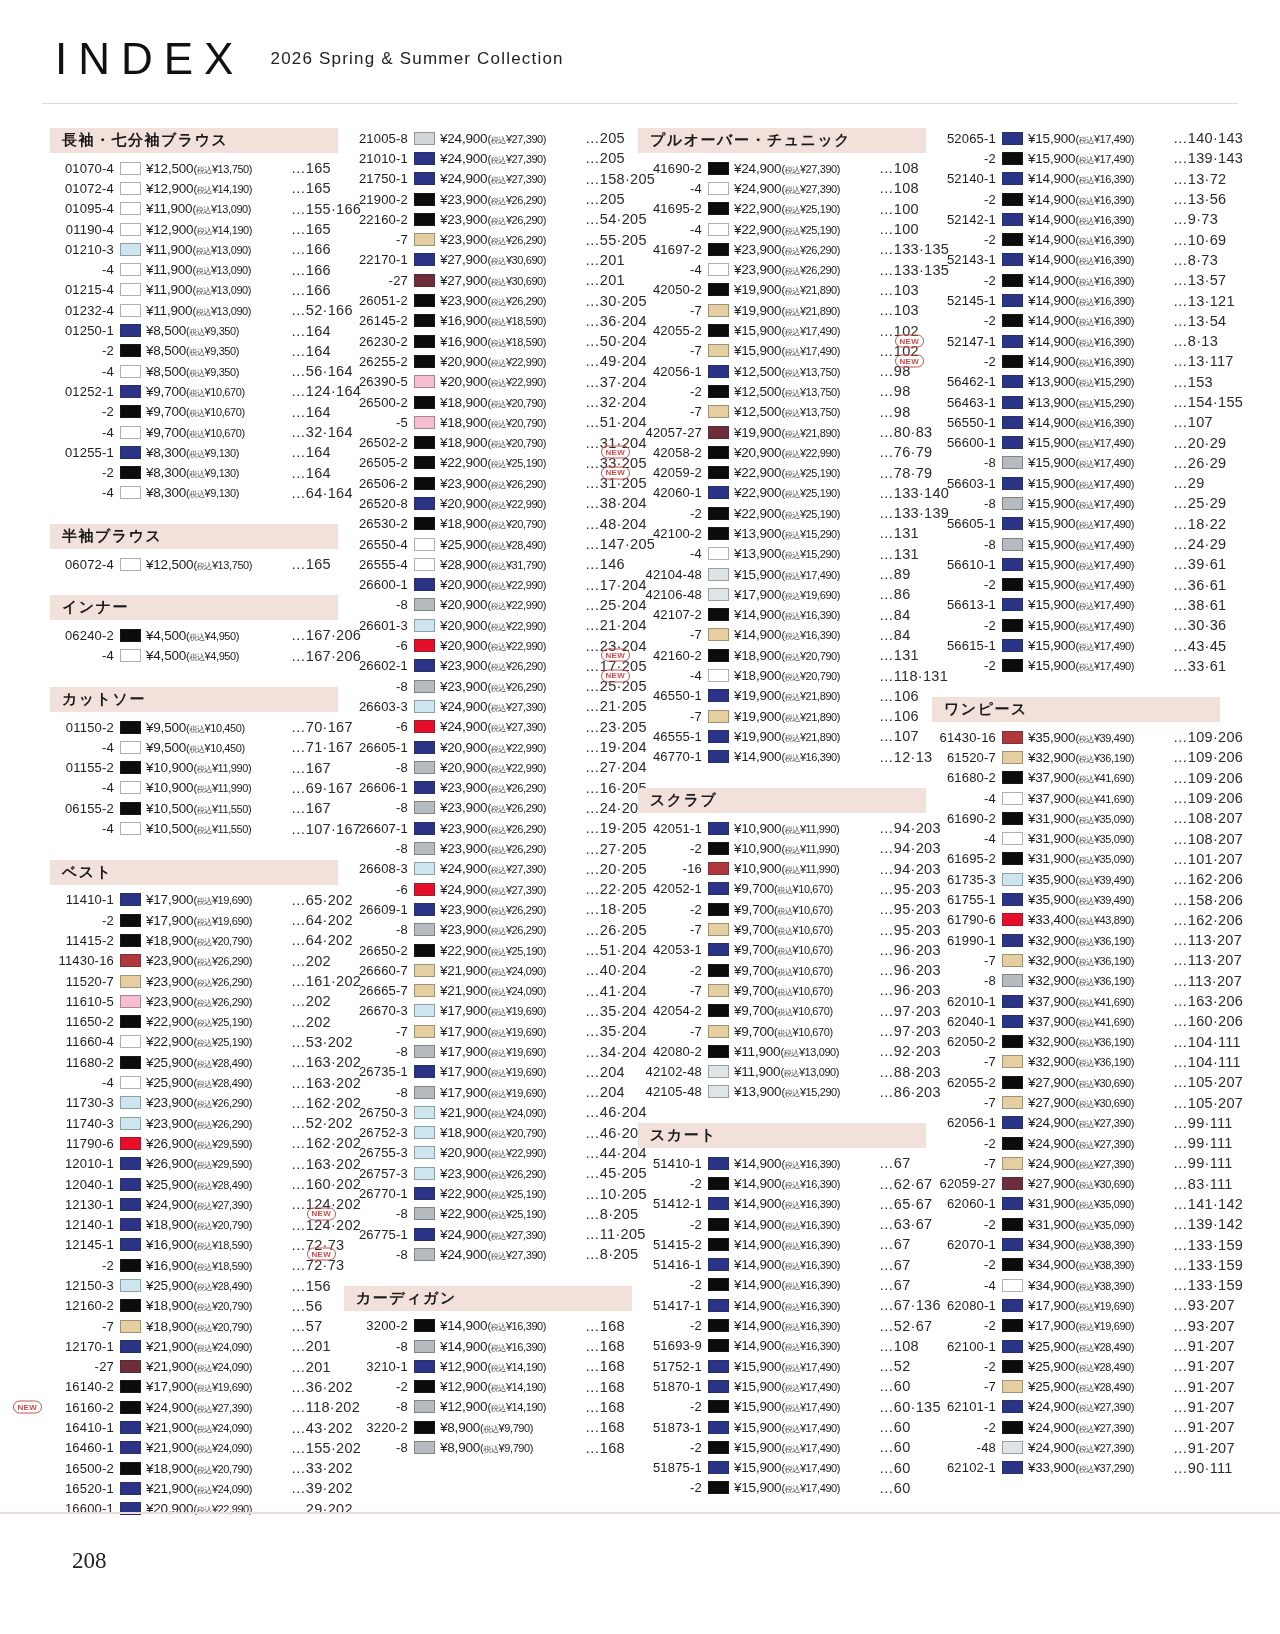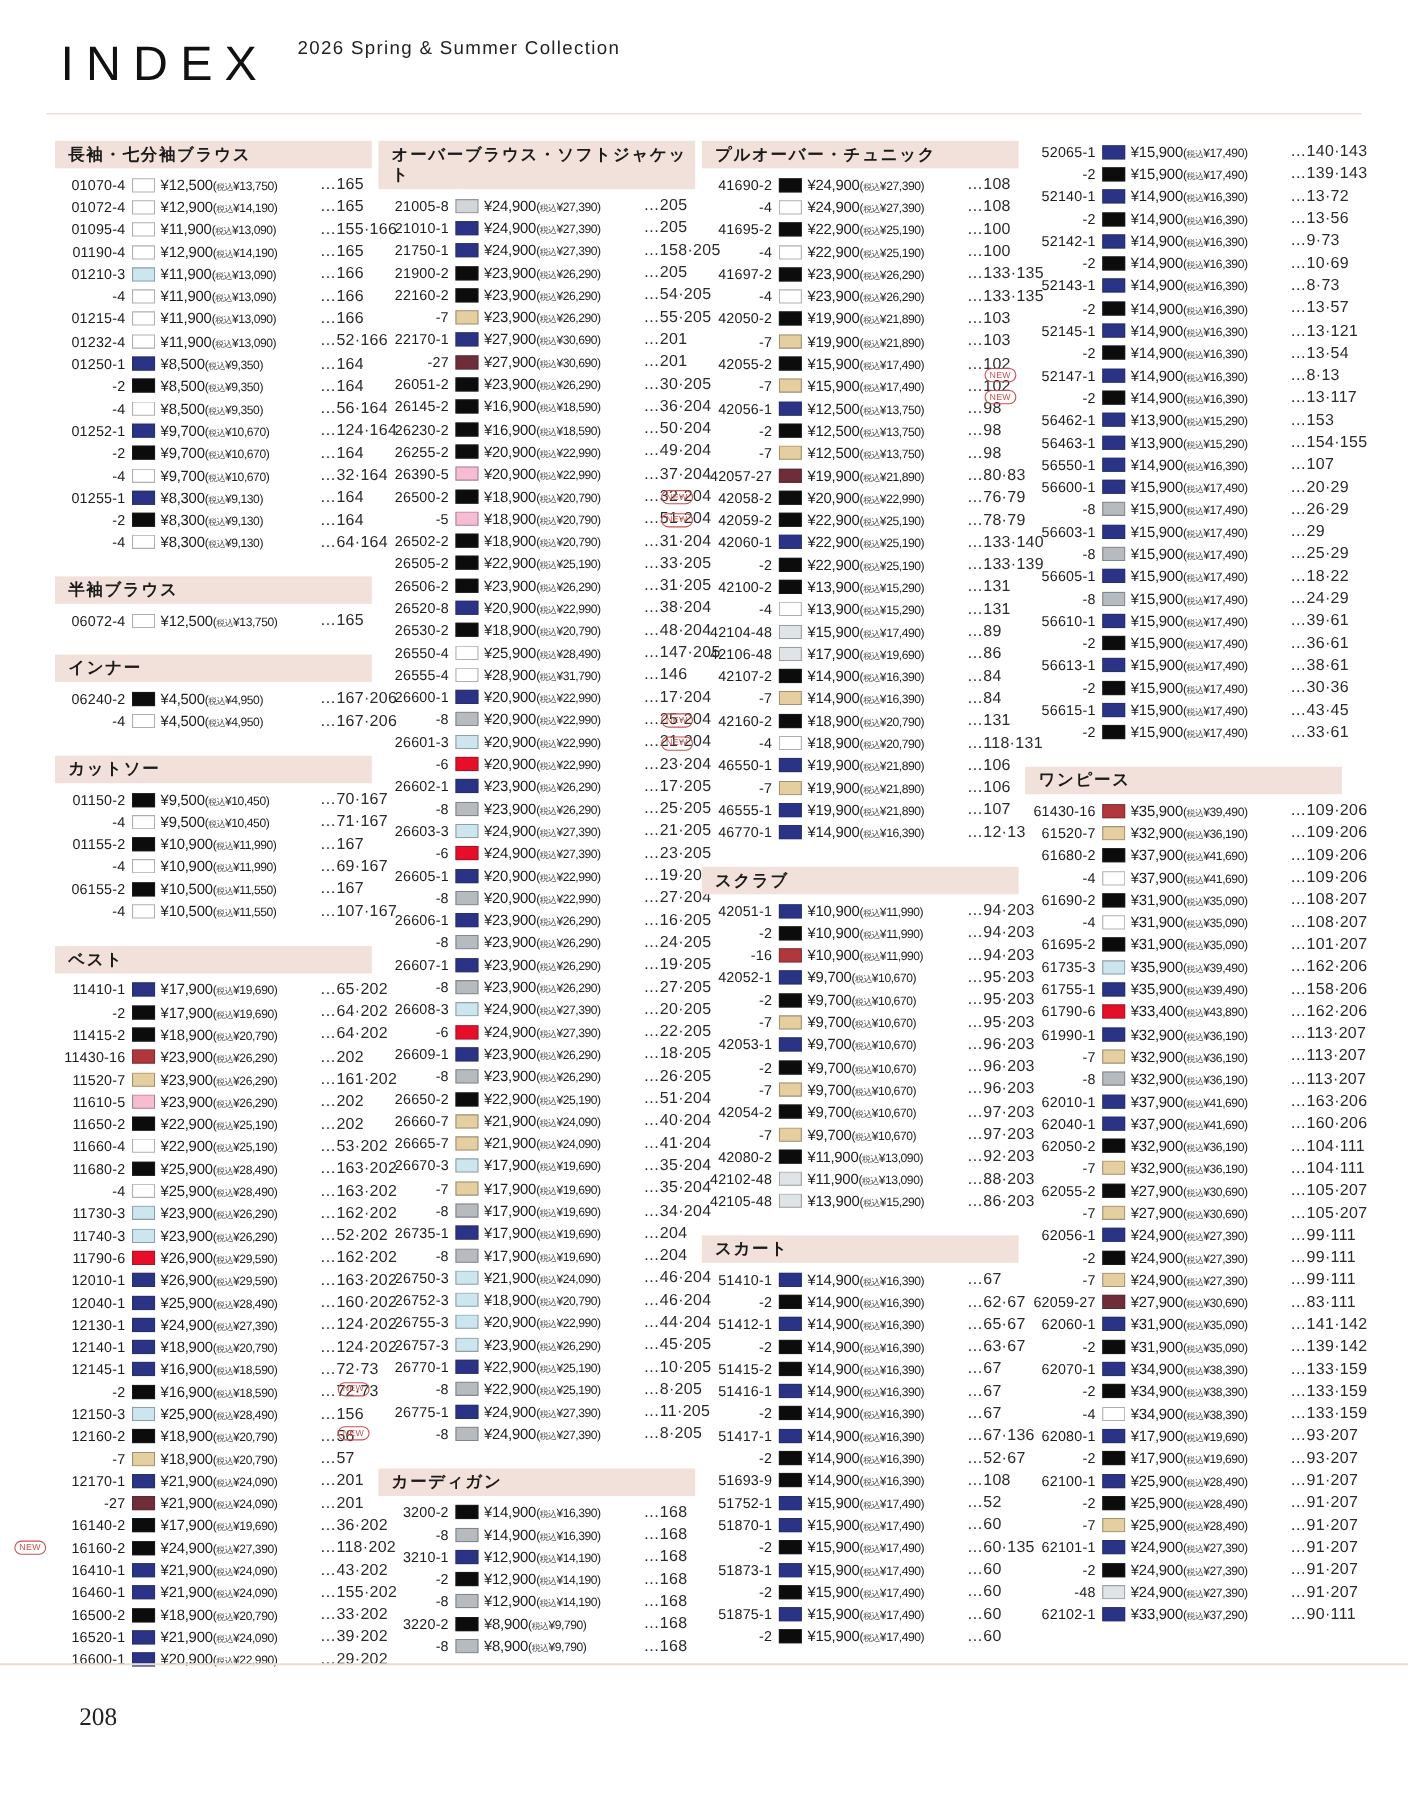--- a/index.html
+++ b/index.html
@@ -1,39 +1,39 @@
 <!DOCTYPE html>
 <html><head>
 <meta charset="utf-8">
 <style>
   * { margin:0; padding:0; box-sizing:border-box; }
   body { background:#ffffff; font-family:"Liberation Sans","DejaVu Sans",sans-serif; color:#1c1c1c; }
   .page { position:relative; width:1280px; height:1634px; background:#ffffff; overflow:hidden; }
 
-  .hdr { position:absolute; top:34px; left:55px; display:flex; align-items:flex-start; }
+  .hdr { position:absolute; top:34px; left:55px; display:flex; align-items:center; }
   .hdr h1 { font-size:44px; font-weight:300; letter-spacing:11px; color:#111; }
   .hdr .sub { font-size:17px; letter-spacing:1.2px; margin-left:26px; color:#222; }
 
   .top-rule { position:absolute; top:103px; left:42px; width:1196px; border-top:1px solid #e7d6cf; }
 
   .cols { position:absolute; top:128px; left:50px; display:grid; grid-template-columns:repeat(4,288px); column-gap:6px; }
   .col { position:relative; }
 
   .sec { margin-top:21px; }
   .col > .sec:first-child { margin-top:0; }
   .sec-title { background:#f2e1da; font-weight:bold; font-size:15px; letter-spacing:1.5px; padding:3px 4px 3px 12px; margin-bottom:5px; color:#1a1a1a; }
 
   .row { position:relative; display:grid; grid-template-columns:64px 24px 141px 1fr; column-gap:4px; align-items:center; height:20.3px; }
   .code { text-align:right; font-size:13px; letter-spacing:0.2px; white-space:nowrap; }
   .swatch { width:21px; height:13px; justify-self:center; box-shadow:inset 0 0 0 1px rgba(40,45,50,0.38); }
   .price { white-space:nowrap; font-size:13.5px; letter-spacing:-0.2px; }
   .price .tax { font-size:11px; letter-spacing:-0.4px; }
   .price .taxl { font-size:8px; color:#555; }
   .pages { white-space:nowrap; font-size:14.5px; letter-spacing:0.3px; color:#2a2a2a; }
-  .new { position:absolute; left:-37px; top:50%; transform:translateY(-50%); font-size:8px; font-weight:normal; color:#c9504e; border:1px solid #c9504e; border-radius:8px; padding:0.5px 3.5px; line-height:10px; letter-spacing:0.3px; }
+  .new { position:absolute; left:-37px; top:50%; transform:translateY(-50%); font-size:8px; font-weight:bold; color:#c9504e; border:1px solid #c9504e; border-radius:8px; padding:0.5px 3.5px; line-height:10px; letter-spacing:0.3px; }
 
   .bottom-rule { position:absolute; top:1512px; left:0; width:1280px; border-top:2px solid #eddcd4; }
   .pageno { position:absolute; top:1548px; left:72px; font-family:"Liberation Serif","DejaVu Serif",serif; font-size:23px; color:#222; }
 </style>
 </head>
 <body>
 
 <div class="page">
   <div class="hdr">
     <h1>INDEX</h1>
@@ -397,21 +397,20 @@
           <div class="row">
             <span class="code">16600-1</span>
             <span class="swatch" style="background: rgb(42, 51, 133);"></span>
             <span class="price"><span>¥20,900</span><span class="tax">(<span class="taxl">税込</span>¥22,990)</span></span>
             <span class="pages">…29·202</span>
           </div>
         </section>
       </div>
       <div class="col">
         <section class="sec">
-          <div class="sec-title">オーバーブラウス・ソフトジャケット</div>
           <div class="row">
             <span class="code">21005-8</span>
             <span class="swatch" style="background: rgb(210, 214, 216);"></span>
             <span class="price"><span>¥24,900</span><span class="tax">(<span class="taxl">税込</span>¥27,390)</span></span>
             <span class="pages">…205</span>
           </div>
           <div class="row">
             <span class="code">21010-1</span>
             <span class="swatch" style="background: rgb(42, 51, 133);"></span>
             <span class="price"><span>¥24,900</span><span class="tax">(<span class="taxl">税込</span>¥27,390)</span></span>

